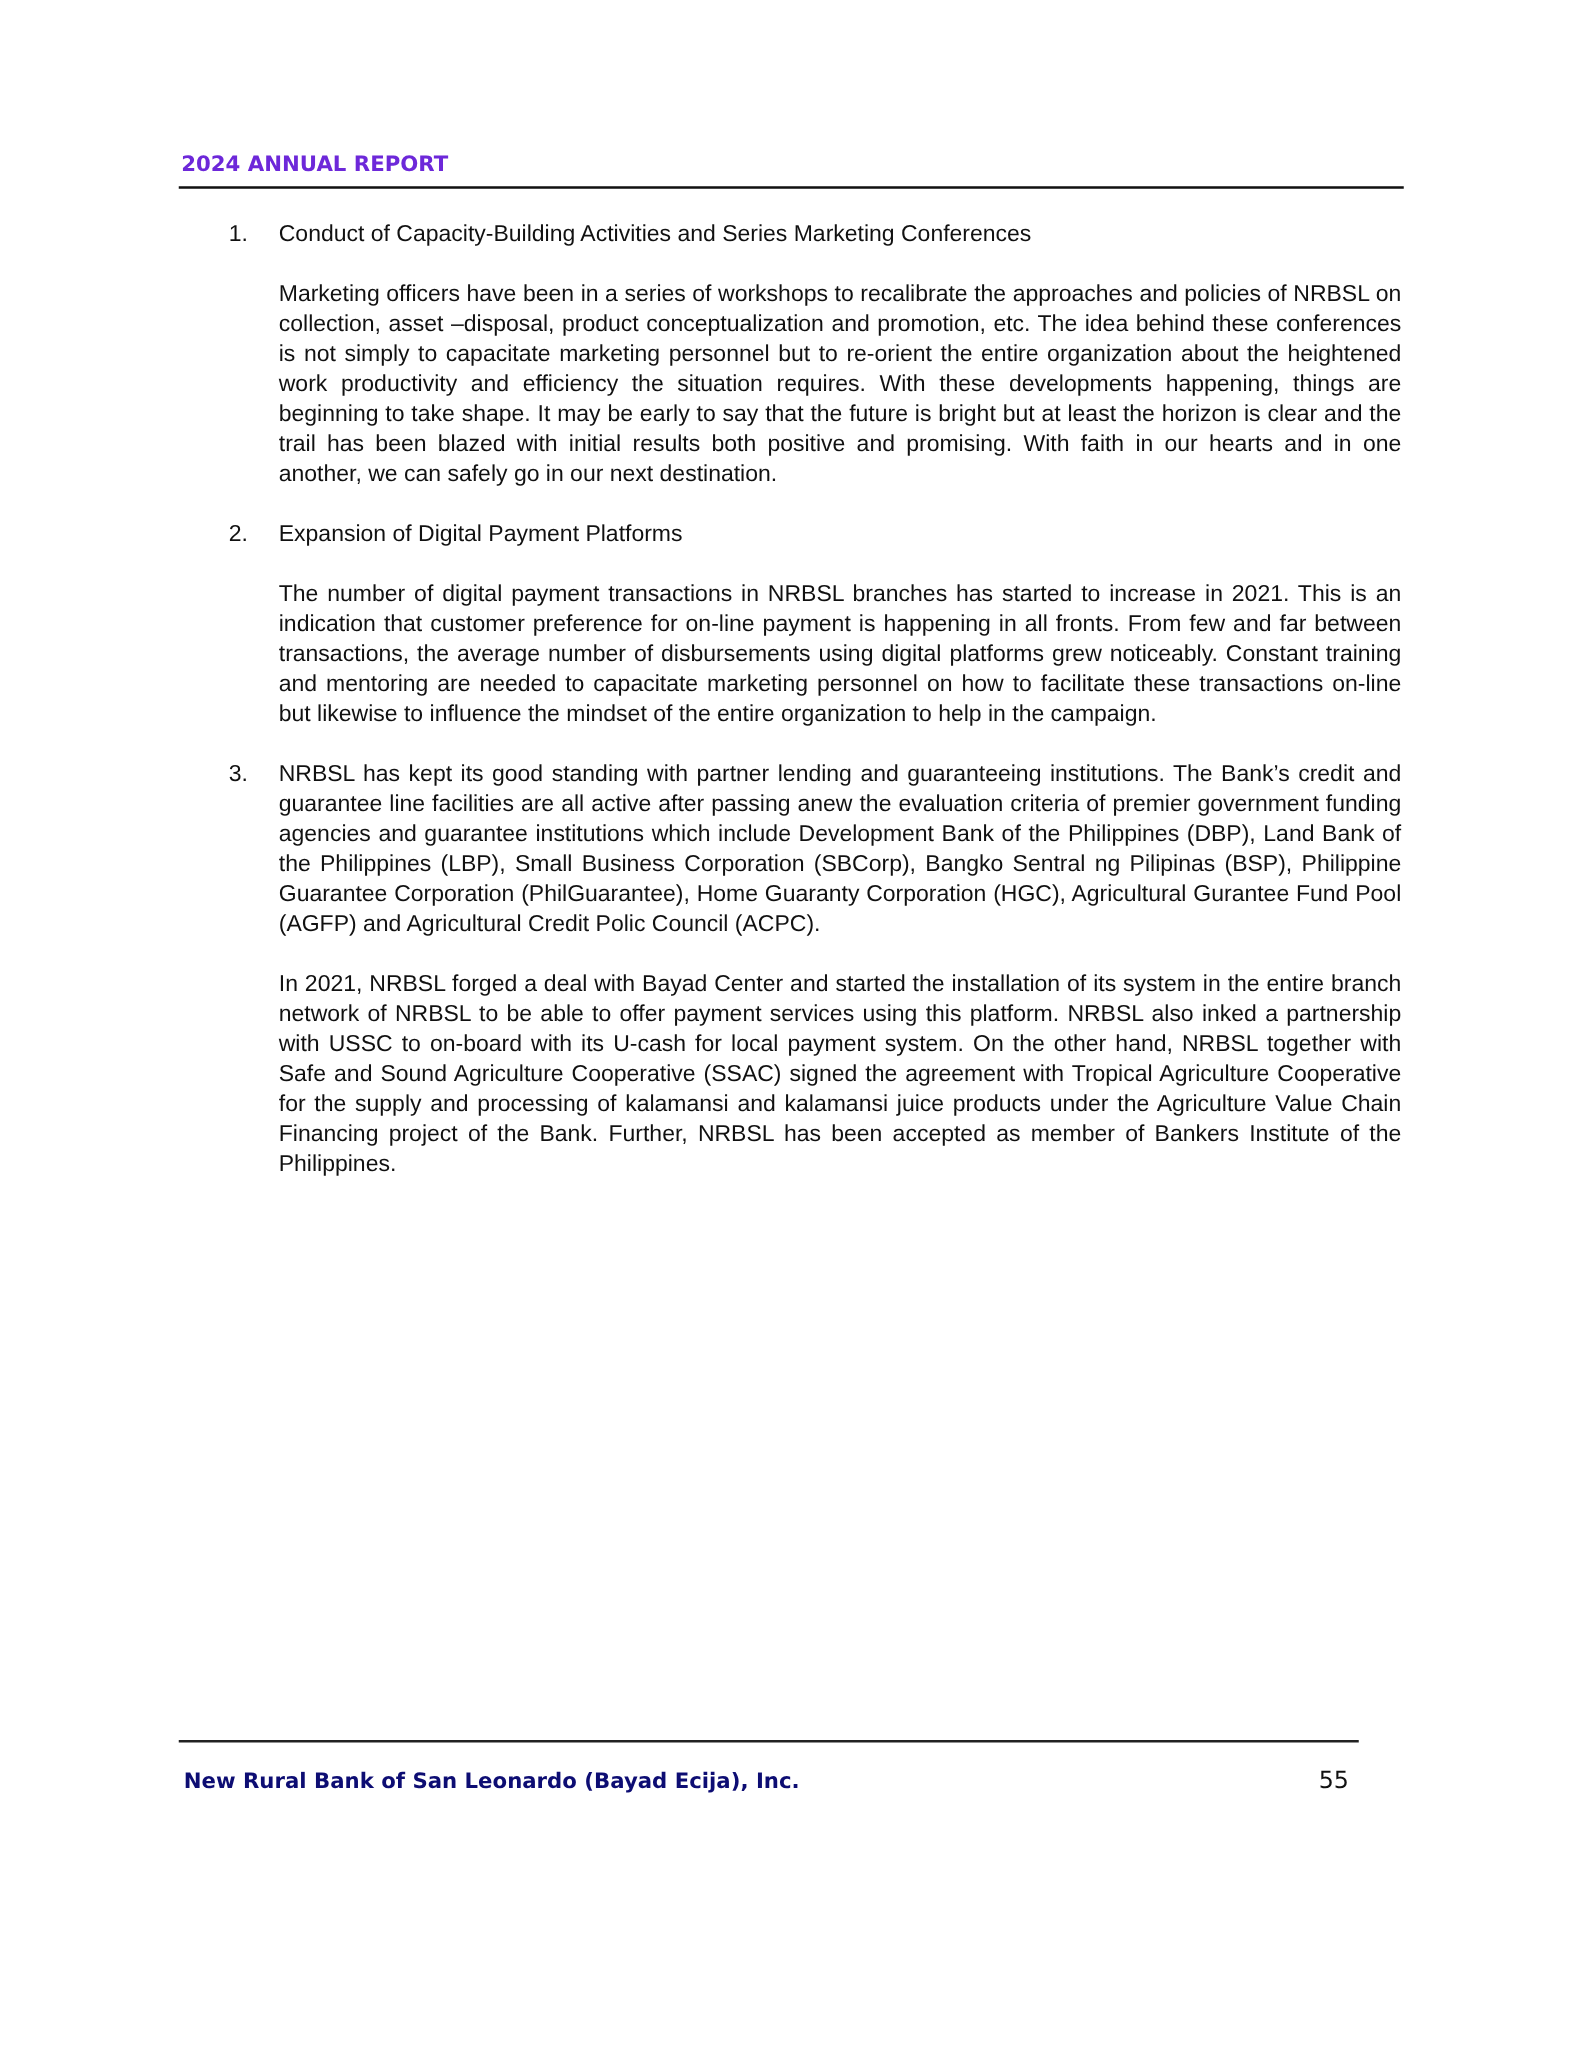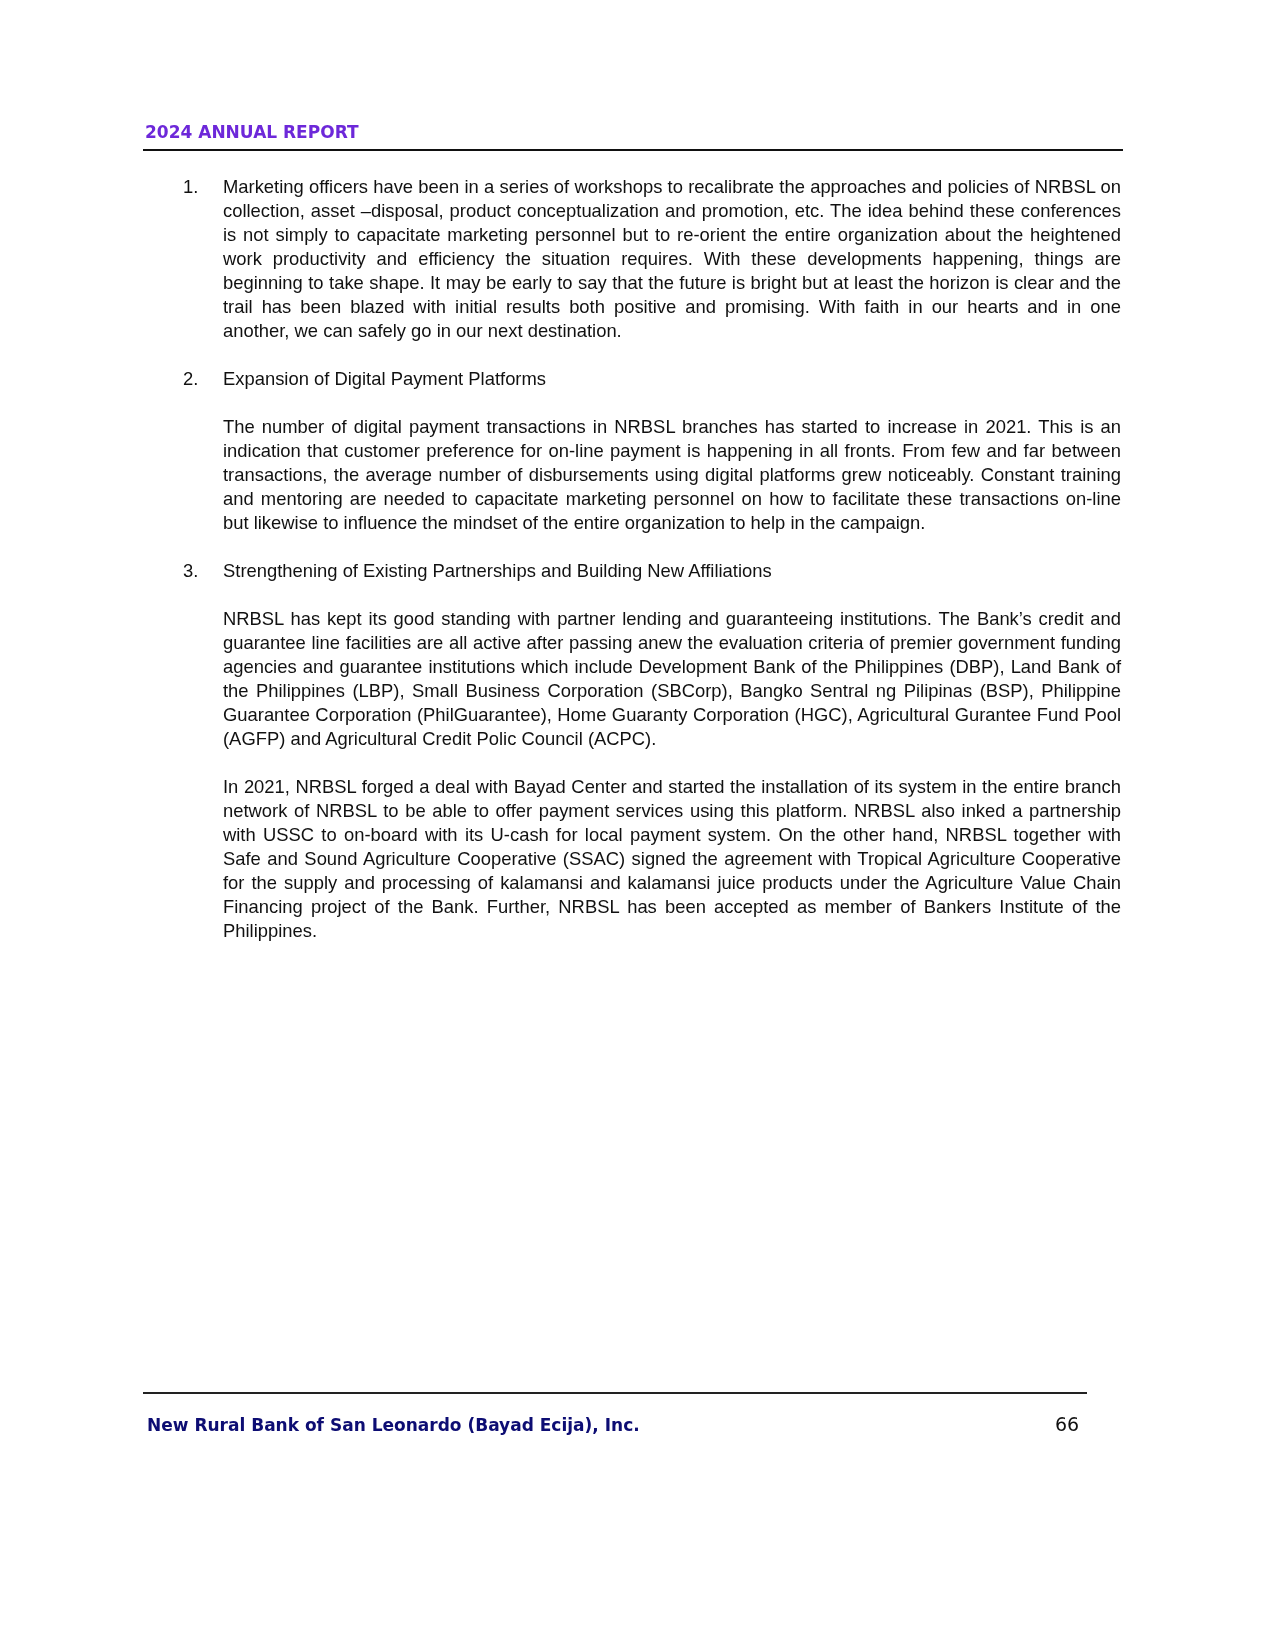--- a/index.html
+++ b/index.html
@@ -105,32 +105,32 @@
 
 <div class="page-header">
   <div class="header-title">2024 ANNUAL REPORT</div>
 </div>
 <div class="header-rule"></div>
 
 <div class="content">
 
   <div class="list-item">
     <span class="list-num">1.</span>
+    <div class="list-title">Conduct of Capacity-Building Activities and Series Marketing Conferences</div>
     <p class="list-body">Marketing officers have been in a series of workshops to recalibrate the approaches and policies of NRBSL on collection, asset –disposal, product conceptualization and promotion, etc. The idea behind these conferences is not simply to capacitate marketing personnel but to re-orient the entire organization about the heightened work productivity and efficiency the situation requires. With these developments happening, things are beginning to take shape. It may be early to say that the future is bright but at least the horizon is clear and the trail has been blazed with initial results both positive and promising.  With faith in our hearts and in one another, we can safely go in our next destination.</p>
   </div>
 
   <div class="list-item">
     <span class="list-num">2.</span>
     <div class="list-title">Expansion of Digital Payment Platforms</div>
     <p class="list-body">The number of digital payment transactions in NRBSL branches has started to increase in 2021. This is an indication that customer preference for on-line payment is happening in all fronts. From few and far between transactions, the average number of disbursements using digital platforms grew noticeably. Constant training and mentoring are needed to capacitate marketing personnel on how to facilitate these transactions on-line but likewise to influence the mindset of the entire organization to help in the campaign.</p>
   </div>
 
   <div class="list-item">
     <span class="list-num">3.</span>
-    <div class="list-title">Strengthening of Existing Partnerships and Building New Affiliations</div>
     <p class="list-body">NRBSL has kept its good standing with partner lending and guaranteeing institutions. The Bank’s credit and guarantee line facilities are all active after passing anew the evaluation criteria of premier government funding agencies and guarantee institutions which include Development Bank of the Philippines (DBP), Land Bank of the Philippines (LBP), Small Business Corporation (SBCorp), Bangko Sentral ng Pilipinas (BSP), Philippine Guarantee Corporation (PhilGuarantee), Home Guaranty Corporation (HGC), Agricultural Gurantee Fund Pool (AGFP) and Agricultural Credit Polic Council (ACPC).</p>
     <p class="list-body">In 2021, NRBSL forged a deal with Bayad Center and started the installation of its system in the entire branch network of NRBSL to be able to offer payment services using this platform. NRBSL also inked a partnership with USSC to on-board with its U-cash for local payment system. On the other hand, NRBSL together with Safe and Sound Agriculture Cooperative (SSAC) signed the agreement with Tropical Agriculture Cooperative for the supply and processing of kalamansi and kalamansi juice products under the Agriculture Value Chain Financing project of the Bank. Further, NRBSL has been accepted as member of Bankers Institute of the Philippines.</p>
   </div>
 </div>
 
 <div class="footer-rule"></div>
 <div class="footer-org">New Rural Bank of San Leonardo (Bayad Ecija), Inc.</div>
-<div class="footer-page">66</div>
+<div class="footer-page">55</div>
 
 </body></html>

